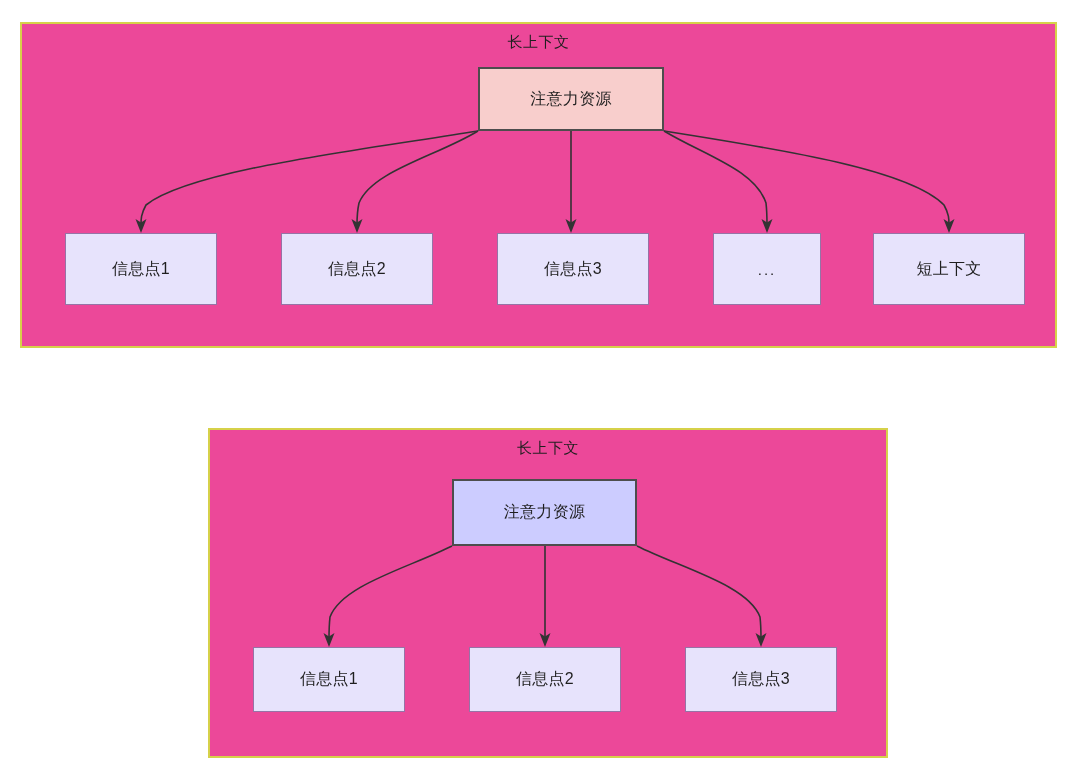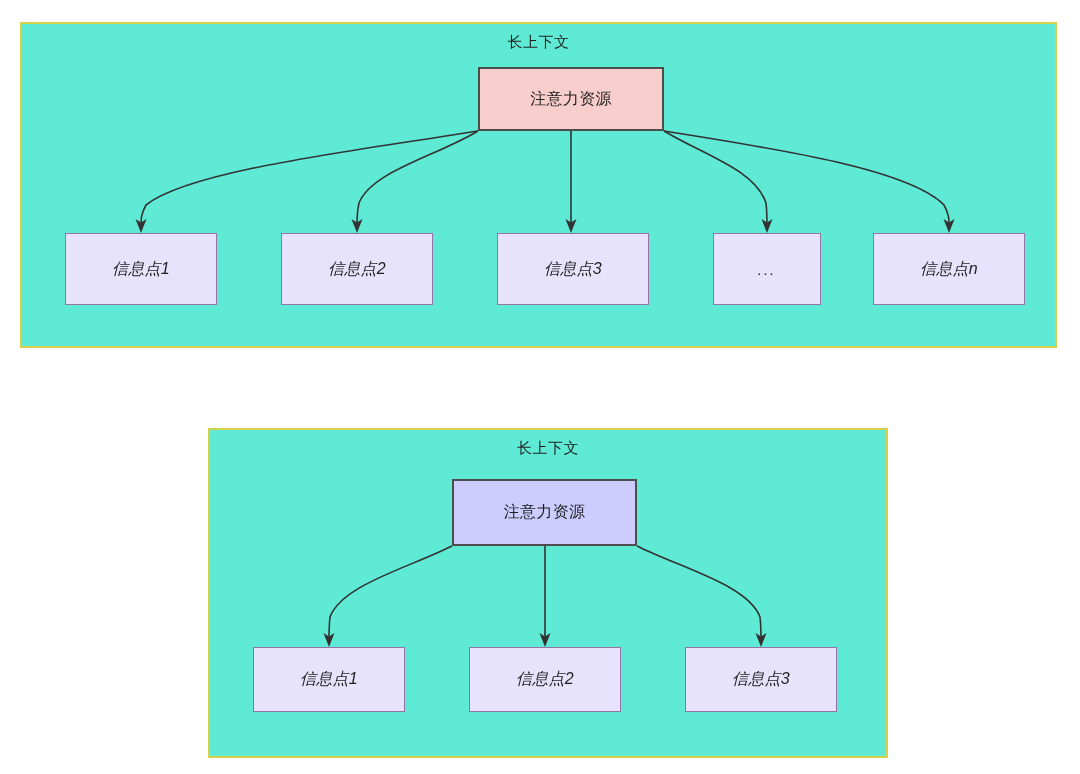--- a/index.html
+++ b/index.html
@@ -16,21 +16,21 @@
   }
   #stage {
     position: absolute;
     left: 0;
     top: 0;
     width: 1080px;
     height: 774px;
   }
   .group-box {
     position: absolute;
-    background: #5eead4;
+    background: #ec4899;
     border: 2px solid #d6d14a;
     box-sizing: border-box;
   }
   .group-title {
     position: absolute;
     top: 8px;
     left: 0;
     width: 100%;
     text-align: center;
     font-size: 15px;
@@ -52,21 +52,20 @@
     background: #f8cecc;
     border: 2px solid #4d4d4d;
   }
   .node.attention-short {
     background: #ccccff;
     border: 2px solid #4d4d4d;
   }
   .node.info {
     background: #e7e3fc;
     border: 1.6px solid #9673a6;
-    font-style: italic;
   }
   .node.info.ellipsis {
     letter-spacing: 2px;
     font-size: 15px;
   }
   svg.edges {
     position: absolute;
     left: 0;
     top: 0;
     width: 1080px;
@@ -143,21 +142,21 @@
   <div class="node attention-long" style="left:478px; top:67px; width:186px; height:64px;">注意力资源</div>
 
   <div class="node info" style="left:65px; top:233px; width:152px; height:72px;">信息点1</div>
 
   <div class="node info" style="left:281px; top:233px; width:152px; height:72px;">信息点2</div>
 
   <div class="node info" style="left:497px; top:233px; width:152px; height:72px;">信息点3</div>
 
   <div class="node info ellipsis" style="left:713px; top:233px; width:108px; height:72px;">...</div>
 
-  <div class="node info" style="left:873px; top:233px; width:152px; height:72px;">信息点n</div>
+  <div class="node info" style="left:873px; top:233px; width:152px; height:72px;">短上下文</div>
 
   <div class="node attention-short" style="left:452px; top:479px; width:185px; height:67px;">注意力资源</div>
 
   <div class="node info" style="left:253px; top:647px; width:152px; height:65px;">信息点1</div>
 
   <div class="node info" style="left:469px; top:647px; width:152px; height:65px;">信息点2</div>
 
   <div class="node info" style="left:685px; top:647px; width:152px; height:65px;">信息点3</div>
 
 </div>

